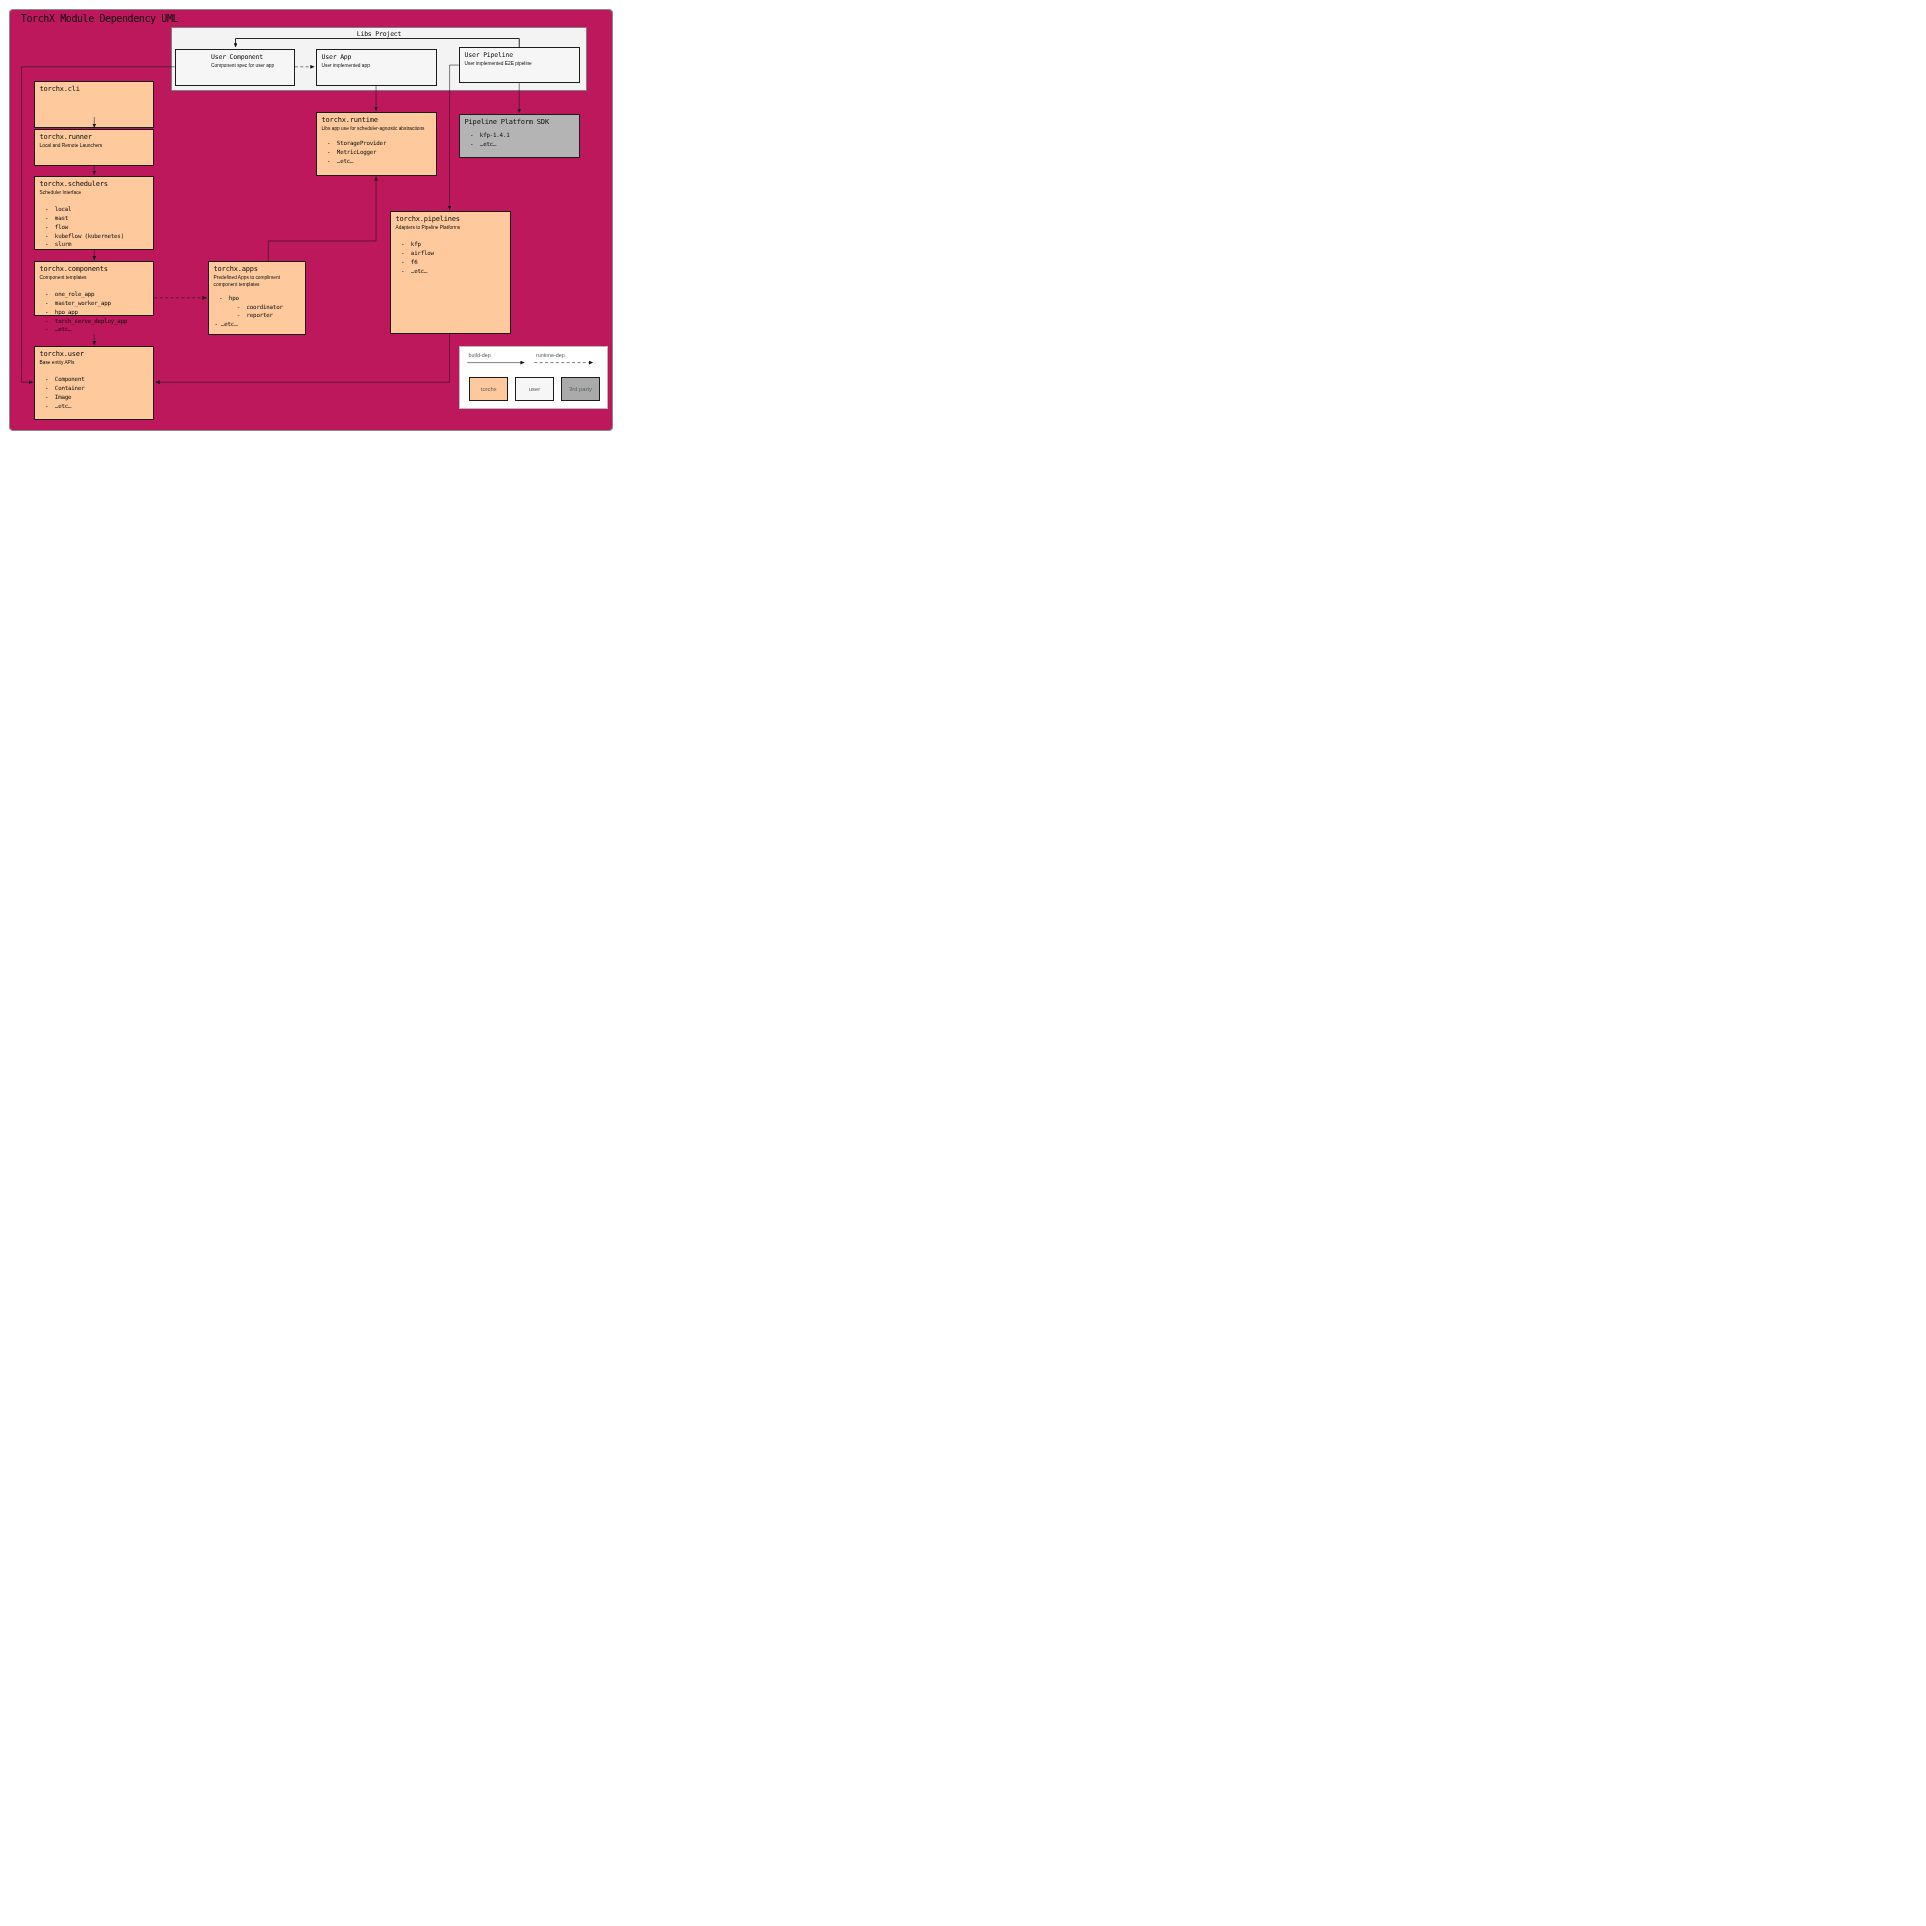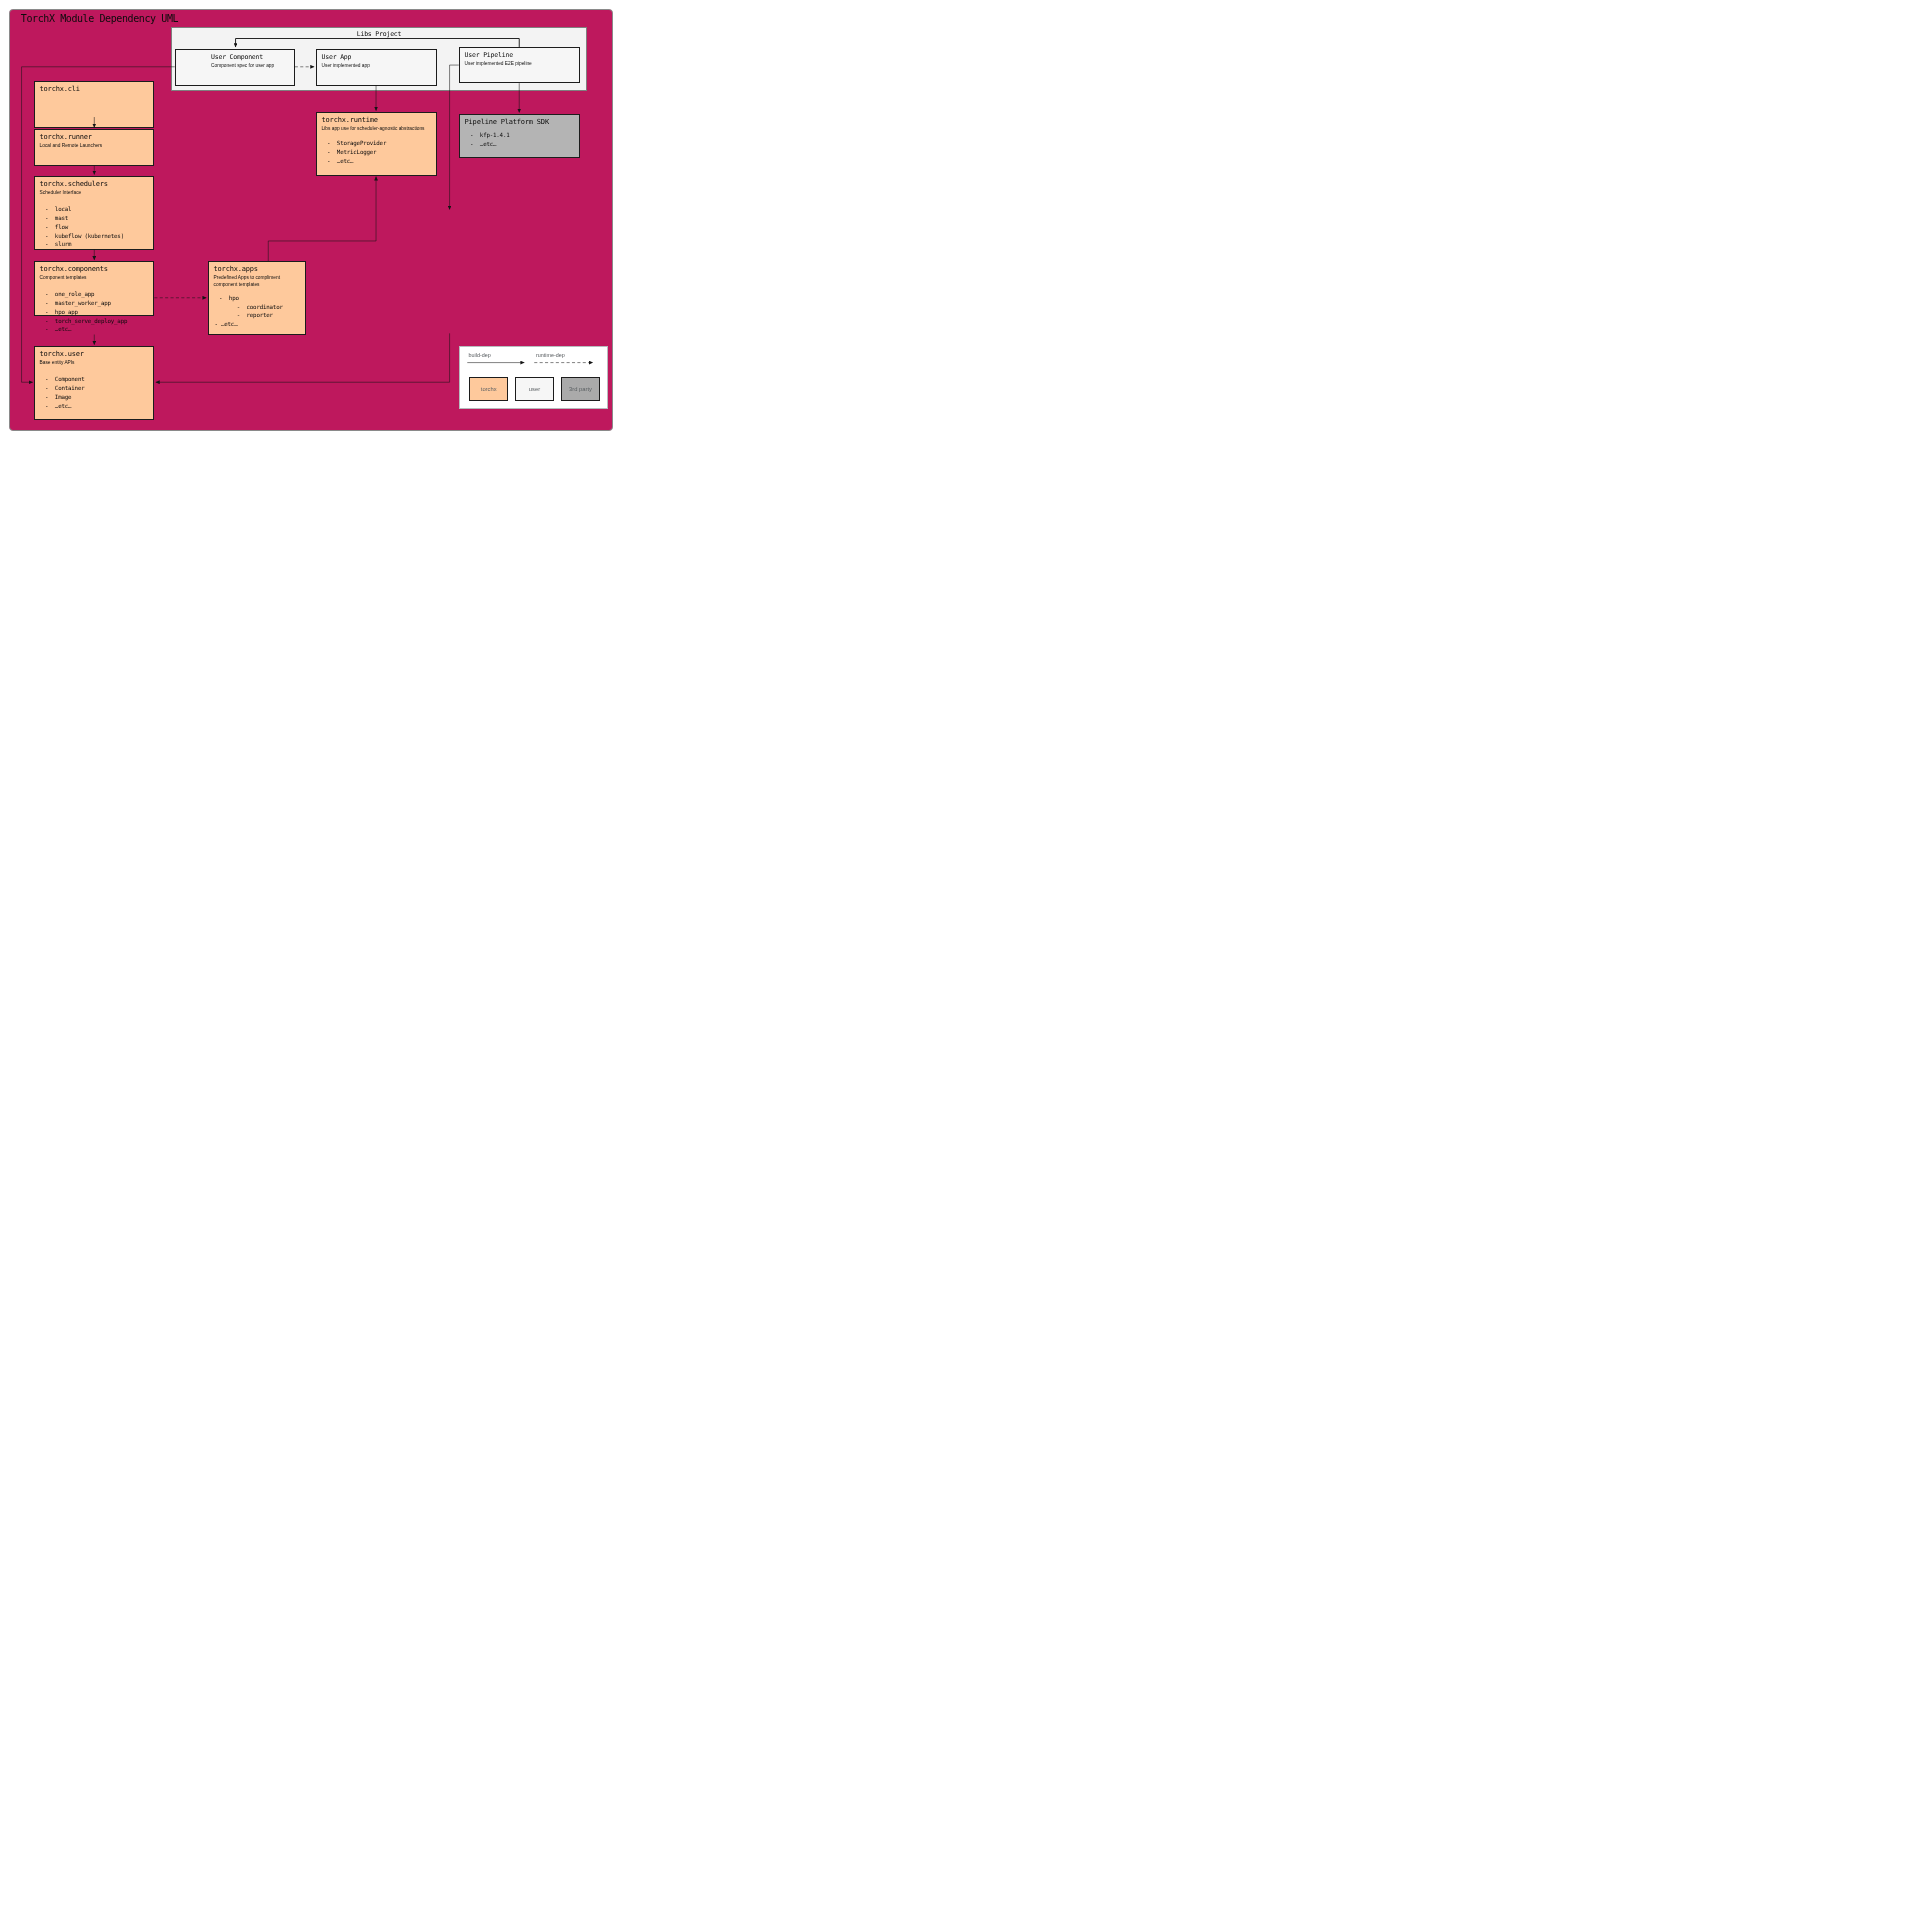--- a/index.html
+++ b/index.html
@@ -130,20 +130,30 @@
   <div class="box orange" style="left:306px;top:102px;width:121px;height:64px;">
     <h3>torchx.runtime</h3>
     <div class="sub">Libs app use for scheduler-agnostic abstractions</div>
     <ul style="margin-top:7px;">
       <li>-  StorageProvider</li>
       <li>-  MetricLogger</li>
       <li>-  …etc…</li>
     </ul>
   </div>
 
+  <div class="box orange" style="left:380px;top:201px;width:121px;height:123px;">
+    <h3>torchx.pipelines</h3>
+    <div class="sub">Adapters to Pipeline Platforms</div>
+    <ul>
+      <li>-  kfp</li>
+      <li>-  airflow</li>
+      <li>-  f6</li>
+      <li>-  …etc…</li>
+    </ul>
+  </div>
 
   <div class="box graybox" style="left:449px;top:104px;width:121px;height:44px;">
     <h3>Pipeline Platform SDK</h3>
     <ul style="margin-top:5.4px;">
       <li>-  kfp-1.4.1</li>
       <li>-  …etc…</li>
     </ul>
   </div>
 
   <div id="legend">

